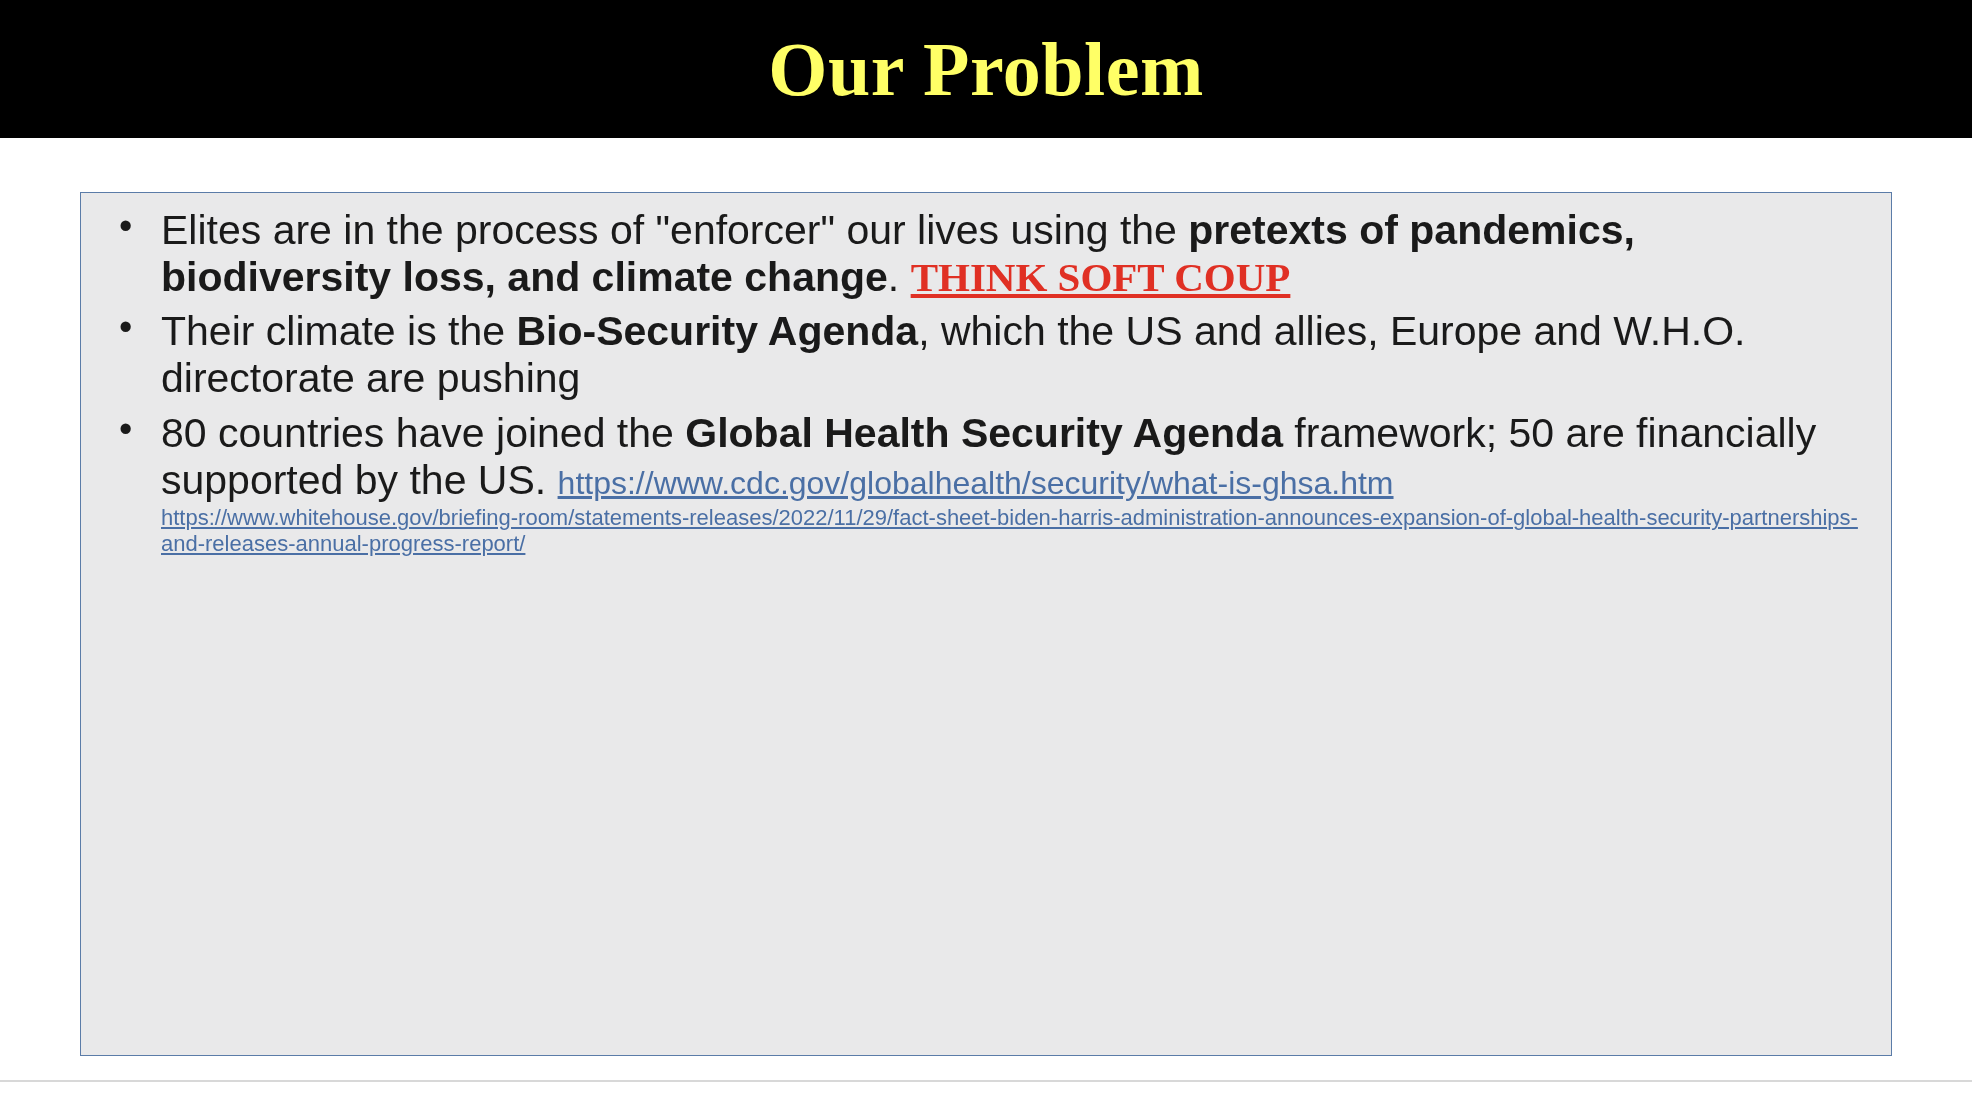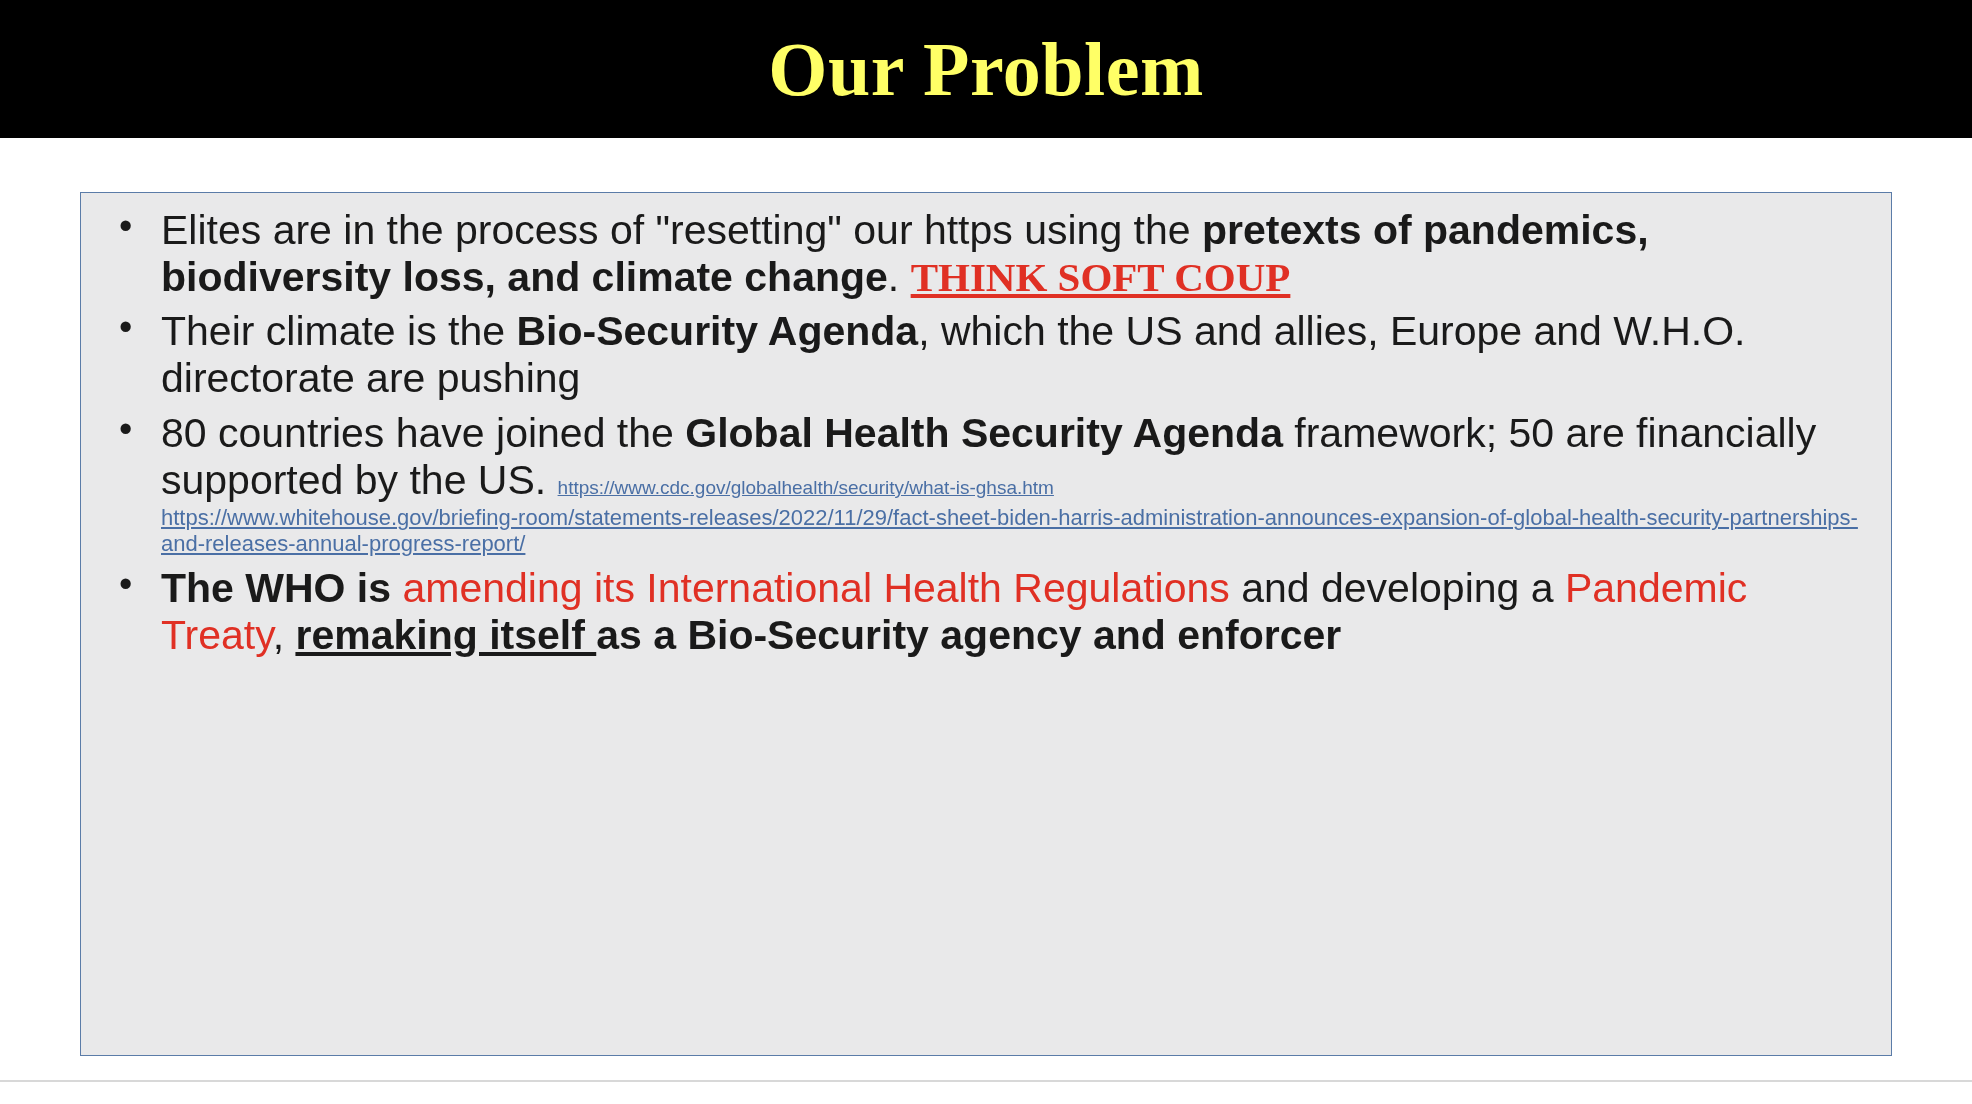--- a/index.html
+++ b/index.html
@@ -76,21 +76,21 @@
   .red { color: #e03024; }
   .redbold-u {
     color: #e03024;
     font-weight: bold;
     text-decoration: underline;
     font-family: Liberation Serif, serif;
   }
   .link {
     color: #4a6fa5;
     text-decoration: underline;
-    font-size: 19px;
+    font-size: 32px;
     word-break: break-all;
   }
   .link-block {
     display: block;
     font-size: 22px;
     line-height: 1.18;
     margin-top: 2px;
   }
   .italic-line { font-style: italic; }
   .bottom-rule {
@@ -108,36 +108,33 @@
 <div class="slide">
 
   <div class="title-bar">
     <div class="title-text">Our Problem</div>
   </div>
 
   <div class="body-box">
     <ul class="bullets">
 
       <li>
-        <span>Elites are in the process of "resetting" our https using the </span><span class="b">pretexts of pandemics, biodiversity loss, and climate change</span><span>.  </span><span class="redbold-u">THINK SOFT COUP</span>
+        <span>Elites are in the process of "enforcer" our lives using the </span><span class="b">pretexts of pandemics, biodiversity loss, and climate change</span><span>.  </span><span class="redbold-u">THINK SOFT COUP</span>
       </li>
 
       <li>
         <span>Their climate is the </span><span class="b">Bio-Security Agenda</span><span>, which the US and allies, Europe and W.H.O. directorate are pushing</span>
       </li>
 
       <li>
         <span>80 countries have joined the </span><span class="b">Global Health Security Agenda</span><span> framework; 50 are financially  supported by the US. </span><a class="link" href="#">https://www.cdc.gov/globalhealth/security/what-is-ghsa.htm</a>
         <a class="link link-block" href="#">https://www.whitehouse.gov/briefing-room/statements-releases/2022/11/29/fact-sheet-biden-harris-administration-announces-expansion-of-global-health-security-partnerships-and-releases-annual-progress-report/</a>
       </li>
 
 
 
-      <li>
-        <span class="b">The WHO is </span><span class="red">amending its International Health Regulations</span><span> and developing a </span><span class="red">Pandemic Treaty</span><span>, </span><span class="b u">remaking itself </span><span class="b">as a Bio-Security agency and enforcer</span>
-      </li>
 
     </ul>
   </div>
 
   <div class="bottom-rule"></div>
 
 </div>
 
 </body></html>

